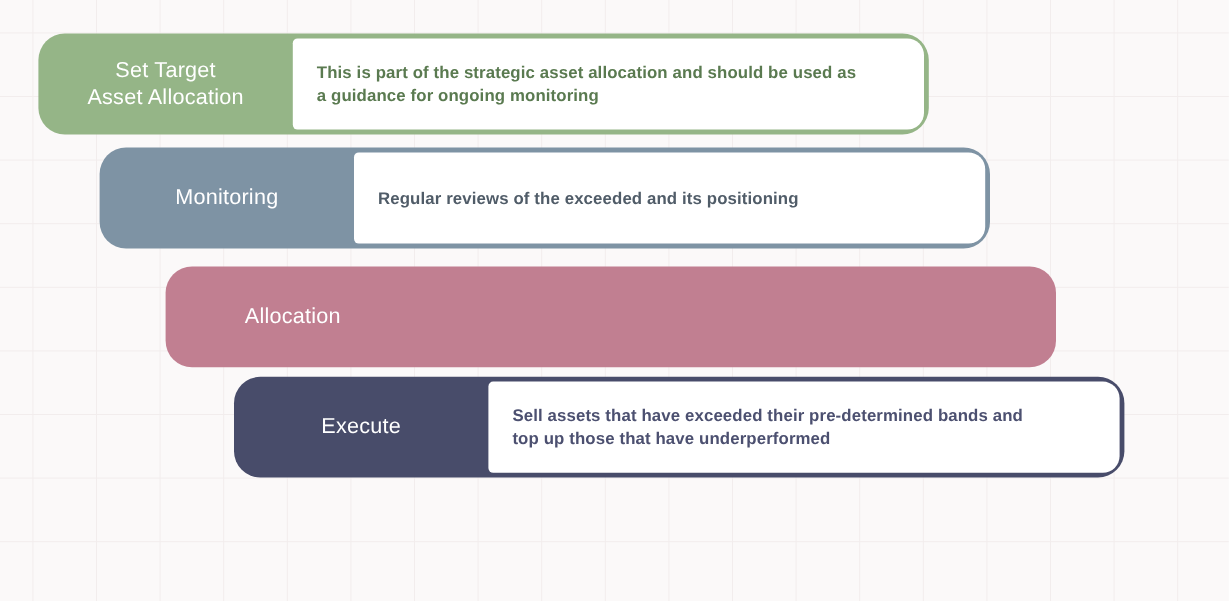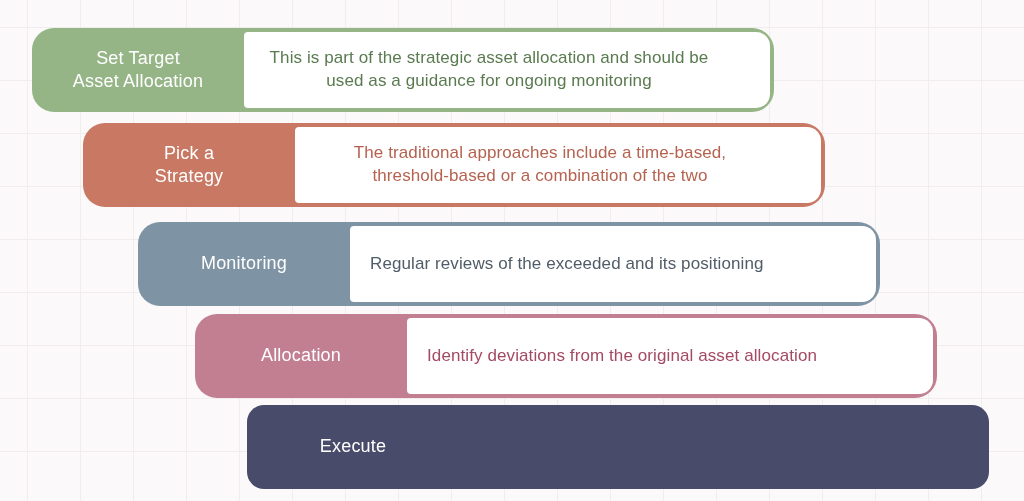--- a/index.html
+++ b/index.html
@@ -59,57 +59,49 @@
     background: #ffffff;
     border-radius: 4px 14px 14px 4px;
     display: flex;
     align-items: center;
     padding-left: 20px;
     padding-right: 56px;
     box-sizing: border-box;
   }
   .desc-text {
     color: var(--text);
-    font-size: 17px;
-    font-weight: 400;
+    font-size: 14px;
+    font-weight: 700;
     line-height: 1.35;
     letter-spacing: 0.1px;
-    text-align: center;
   }
 </style>
 </head>
 <body>
 
 <div id="stage">
   <div class="row" style="--accent: #95b587; --text: #5a7a50; --label-text: #ffffff;">
     <div class="step-label">Set Target
 Asset Allocation</div>
     <div class="desc-box">
       <div class="desc-text">This is part of the strategic asset allocation and should be used as a guidance for ongoing monitoring</div>
     </div>
   </div>
 
-  <div class="row" style="--accent: #c87863; --text: #b5624f; --label-text: #ffffff;">
-    <div class="step-label">Pick a
-Strategy</div>
-    <div class="desc-box">
-      <div class="desc-text">The traditional approaches include a time-based, threshold-based or a combination of the two</div>
-    </div>
-  </div>
 
   <div class="row" style="--accent: #7e93a4; --text: #505c68; --label-text: #ffffff;">
     <div class="step-label">Monitoring</div>
     <div class="desc-box">
       <div class="desc-text">Regular reviews of the exceeded and its positioning</div>
     </div>
   </div>
 
   <div class="row" style="--accent: #c17f91; --text: #a44a63; --label-text: #ffffff;">
     <div class="step-label">Allocation</div>
-    <div class="desc-box">
-      <div class="desc-text">Identify deviations from the original asset allocation</div>
-    </div>
   </div>
 
   <div class="row" style="--accent: #484c6a; --text: #4c5070; --label-text: #ffffff;">
     <div class="step-label">Execute</div>
+    <div class="desc-box">
+      <div class="desc-text">Sell assets that have exceeded their pre-determined bands and top up those that have underperformed</div>
+    </div>
   </div>
 </div>
 
 </body></html>

